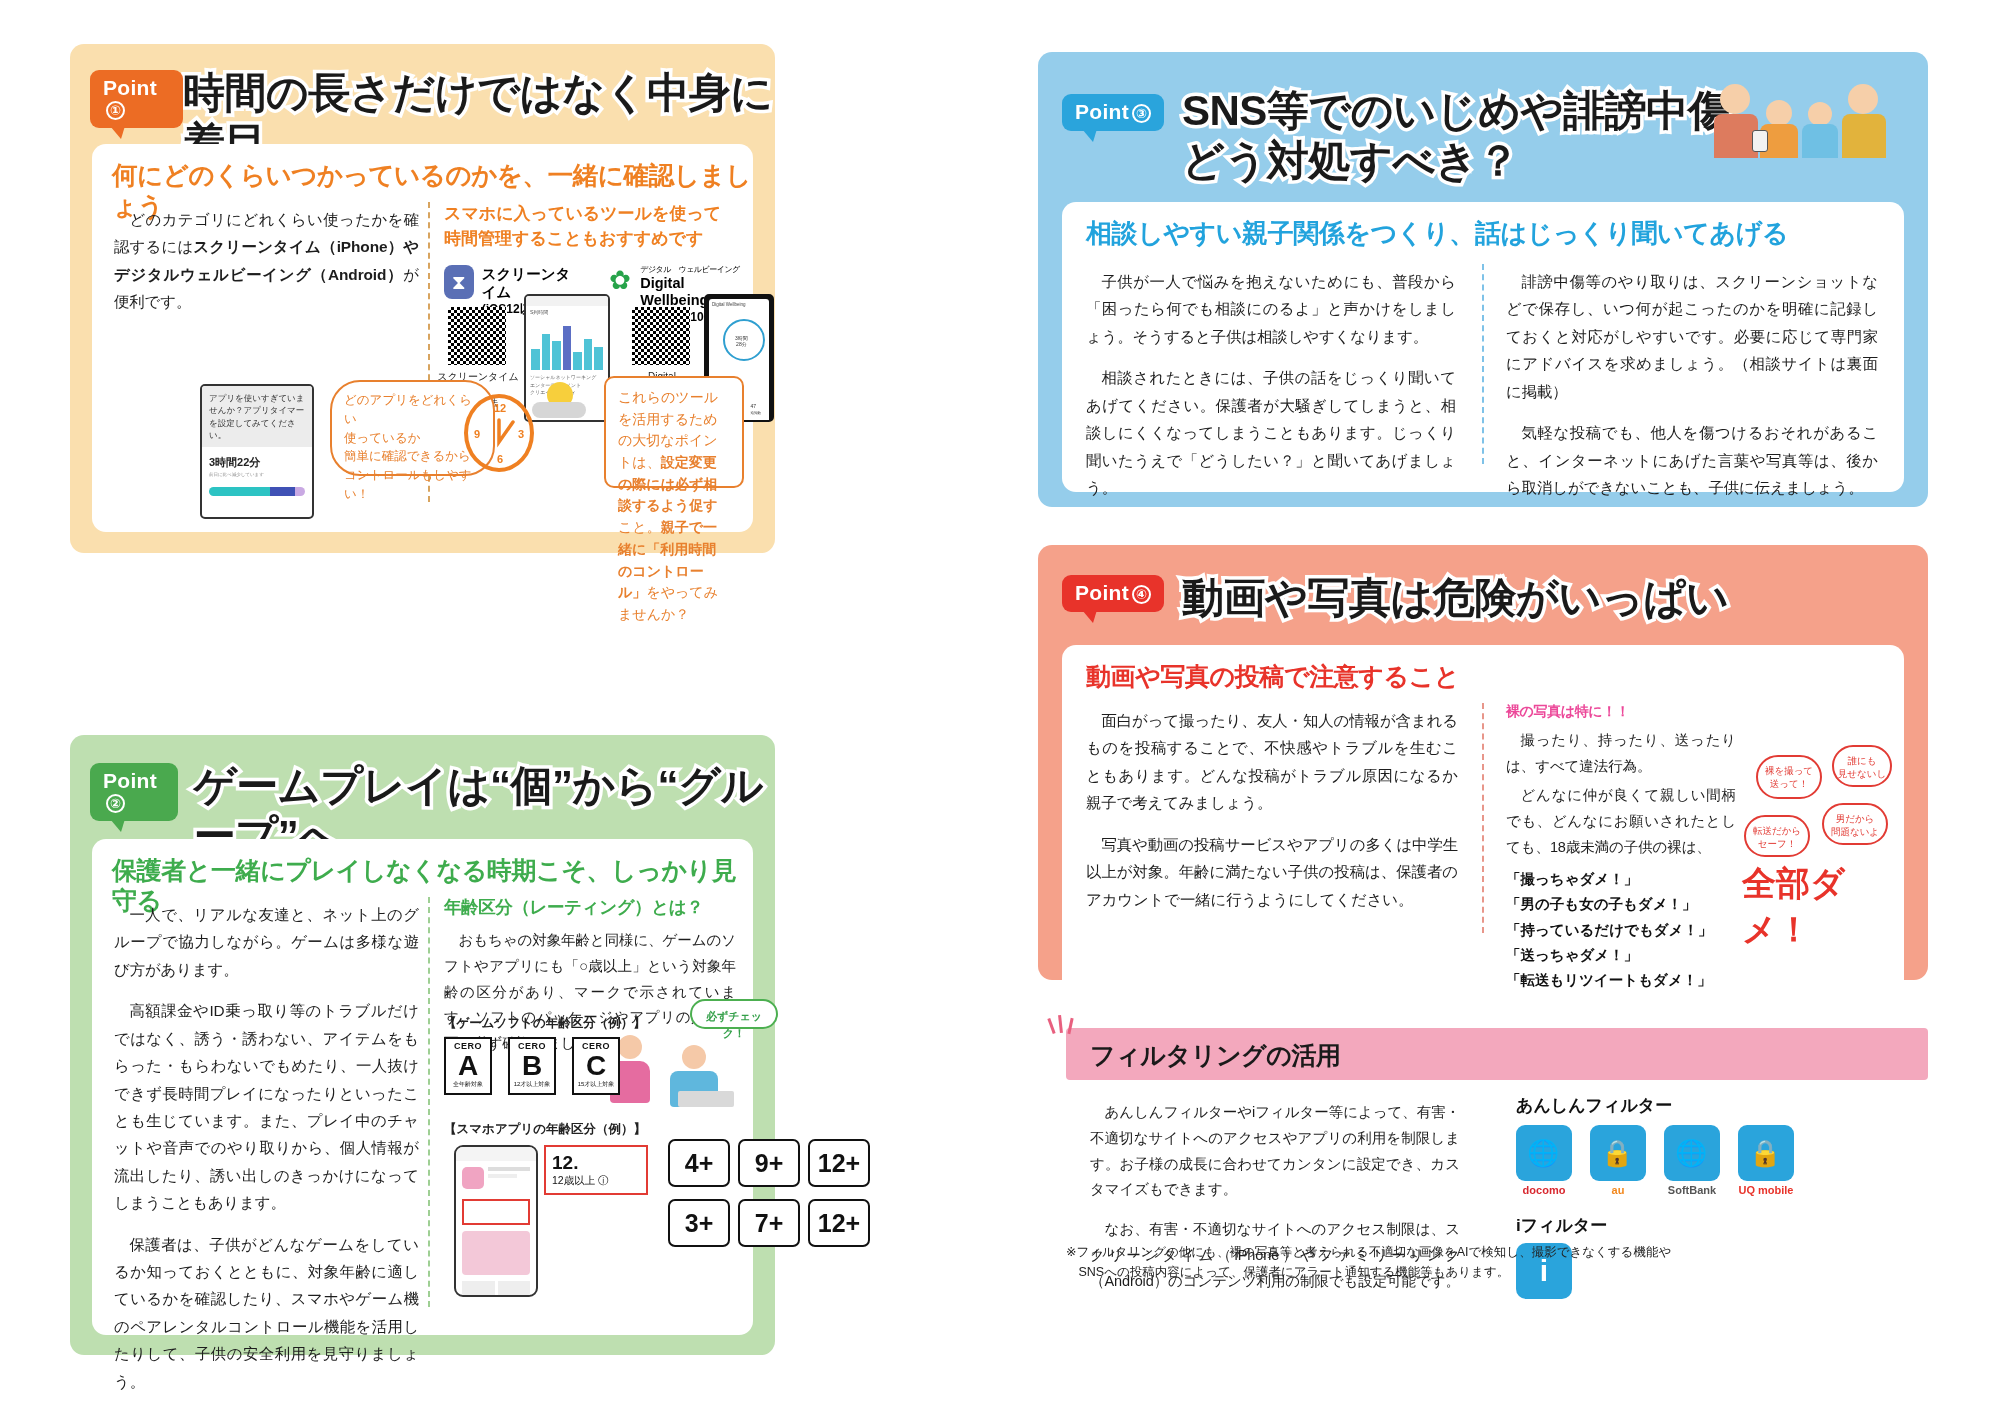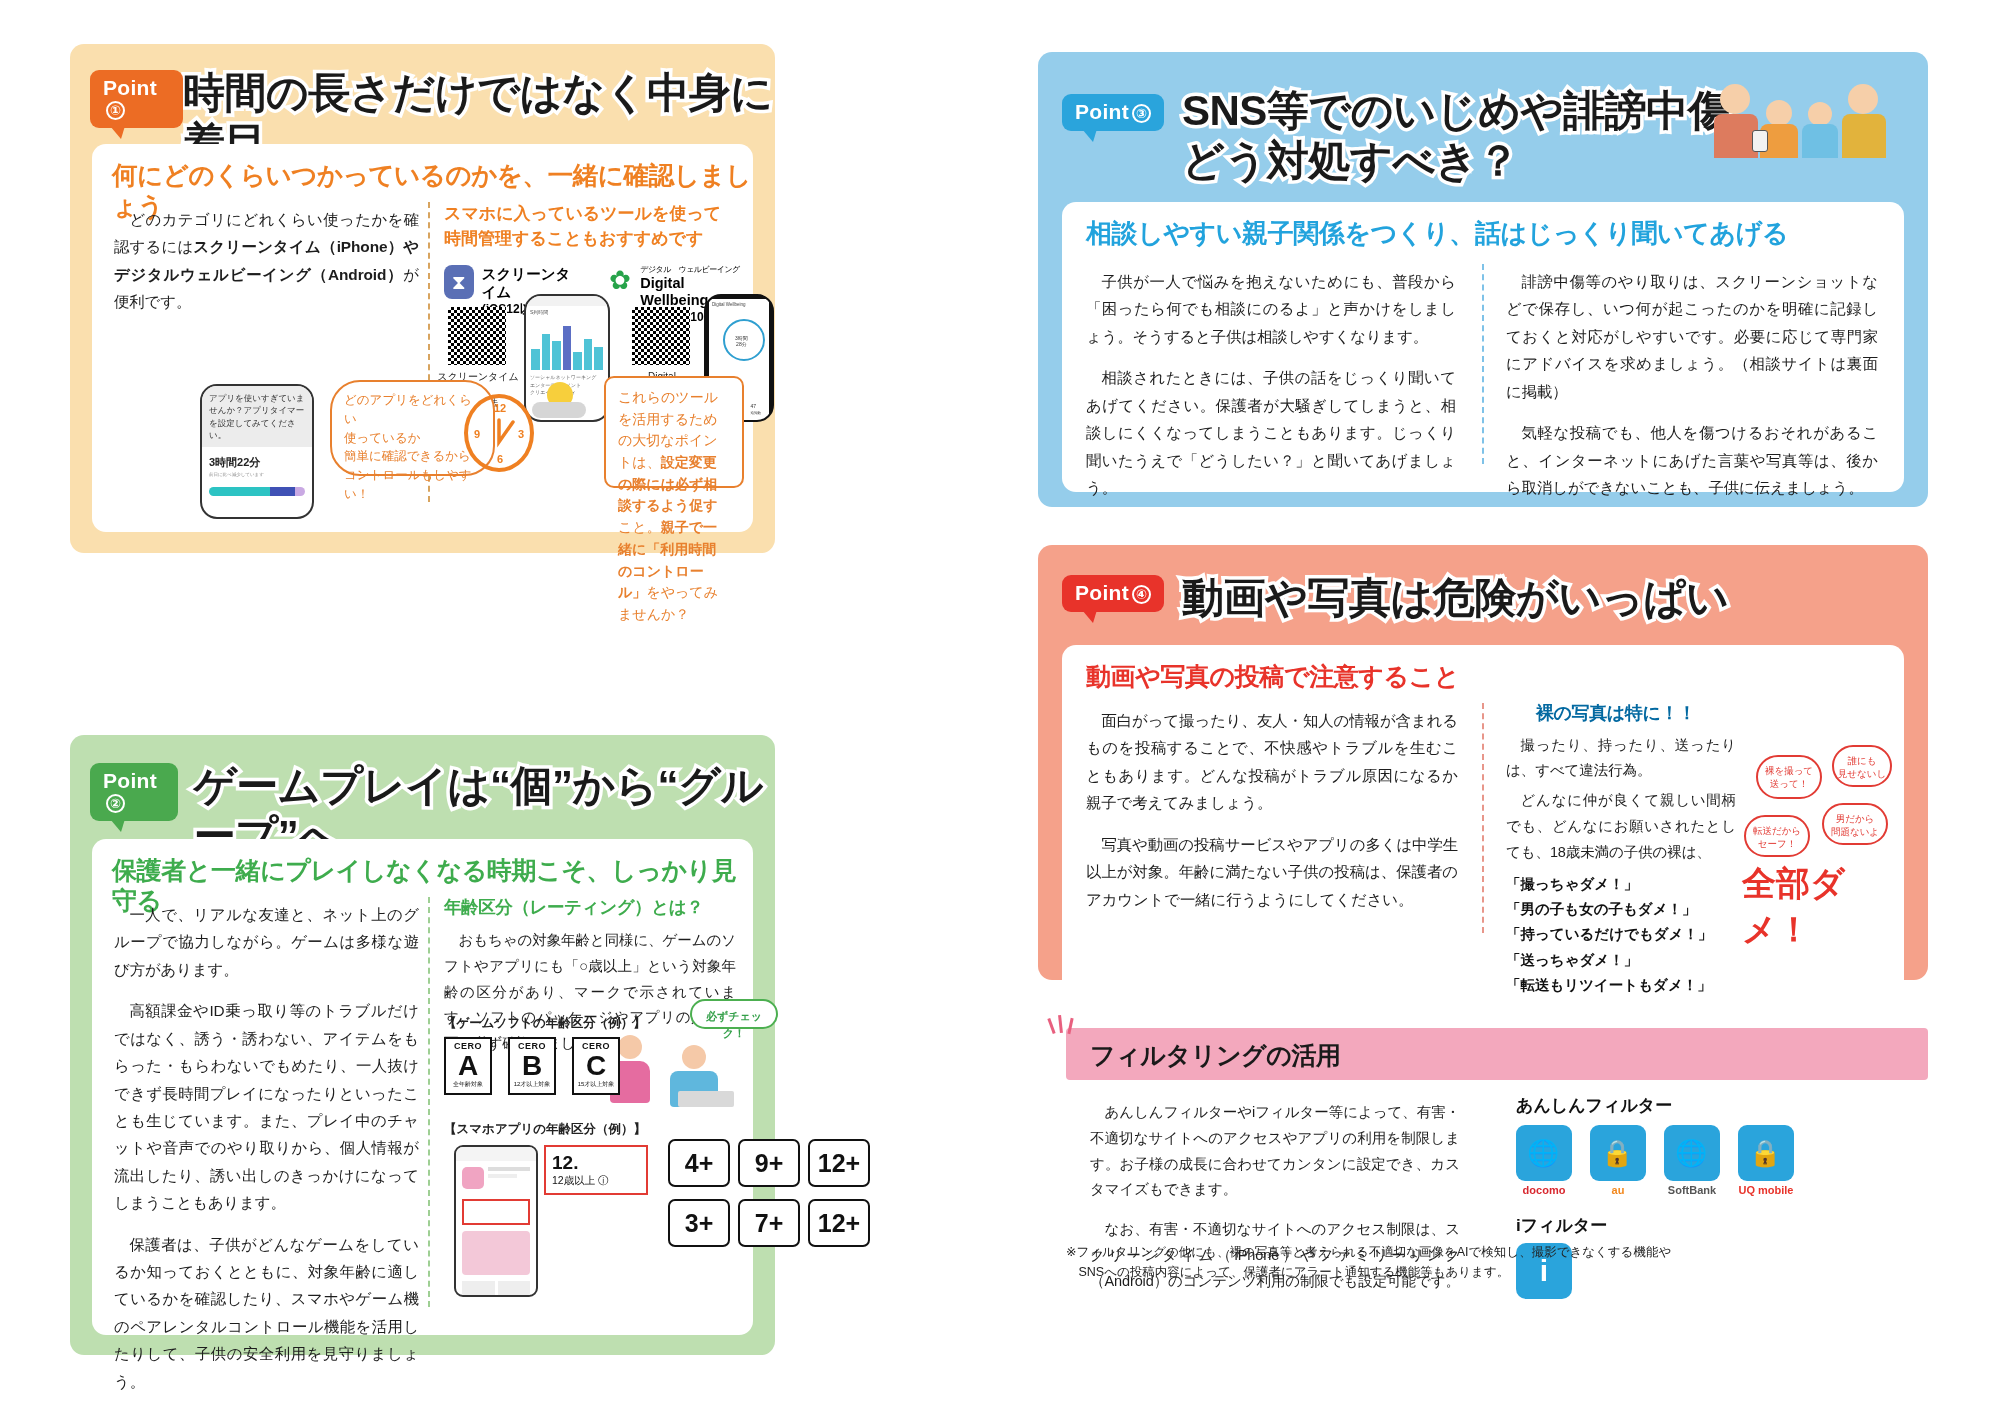--- a/index.html
+++ b/index.html
@@ -66,21 +66,21 @@
     color: #e8802e; font-size: 12.5px; line-height: 1.5; padding: 9px 12px;
     background: #fff;
   }
   .bubble.sq { border-radius: 10px; }
   .bubble.red { border-color: #e23b34; color: #e23b34; }
   .bubble.green { border-color: #4caf50; color: #35a04a; }
 
   
   .phone {
     position: absolute; background: #fff; border: 2px solid #333;
-    border-radius: 17px; overflow: hidden;
+    border-radius: 5px; overflow: hidden;
   }
 
   .qr { position: absolute; background:
       repeating-conic-gradient(#000 0% 25%, #fff 0% 50%) 0 0/6px 6px; }
   .qr-cap { position: absolute; font-size: 10px; line-height: 1.3; color: #222; text-align: center; }
 
   .badge-sq {
     display: inline-flex; align-items: center; justify-content: center;
     border: 2.5px solid #111; border-radius: 7px; font-weight: bold;
     font-size: 25px; width: 62px; height: 48px; background: #fff; color: #111;
@@ -367,21 +367,21 @@
       <div class="sec-head" style="position:absolute; left:24px; top:16px; color:#e8332a; font-size:25px;">動画や写真の投稿で注意すること</div>
 
       <div class="body-txt" style="position:absolute; left:24px; top:62px; width:372px;">
         <p>面白がって撮ったり、友人・知人の情報が含まれるものを投稿することで、不快感やトラブルを生むこともあります。どんな投稿がトラブル原因になるか親子で考えてみましょう。</p>
         <p>写真や動画の投稿サービスやアプリの多くは中学生以上が対象。年齢に満たない子供の投稿は、保護者のアカウントで一緒に行うようにしてください。</p>
       </div>
 
       <div class="vdash red" style="left:420px; top:58px; height:230px;"></div>
 
       <div style="position:absolute; left:444px; top:58px; width:380px;">
-        <div class="sec-head" style="color:#0369a1; font-size:18px;margin-left:30px;">裸の写真は特に！！</div>
+        <div class="sec-head" style="color:#ec4899; font-size:14px;">裸の写真は特に！！</div>
         <div class="body-txt" style="margin-top:8px; font-size:14.5px; width:230px;">
           <p class="noind" style="text-indent:1em; margin-bottom:4px;">撮ったり、持ったり、送ったりは、すべて違法行為。</p>
           <p class="noind" style="text-indent:1em; margin-bottom:6px;">どんなに仲が良くて親しい間柄でも、どんなにお願いされたとしても、18歳未満の子供の裸は、</p>
         </div>
         <div style="font-size:14.5px; line-height:1.75; font-weight:bold; color:#111; width:230px;">
           <div>「撮っちゃダメ！」</div>
           <div>「男の子も女の子もダメ！」</div>
           <div>「持っているだけでもダメ！」</div>
           <div>「送っちゃダメ！」</div>
           <div>「転送もリツイートもダメ！」</div>

